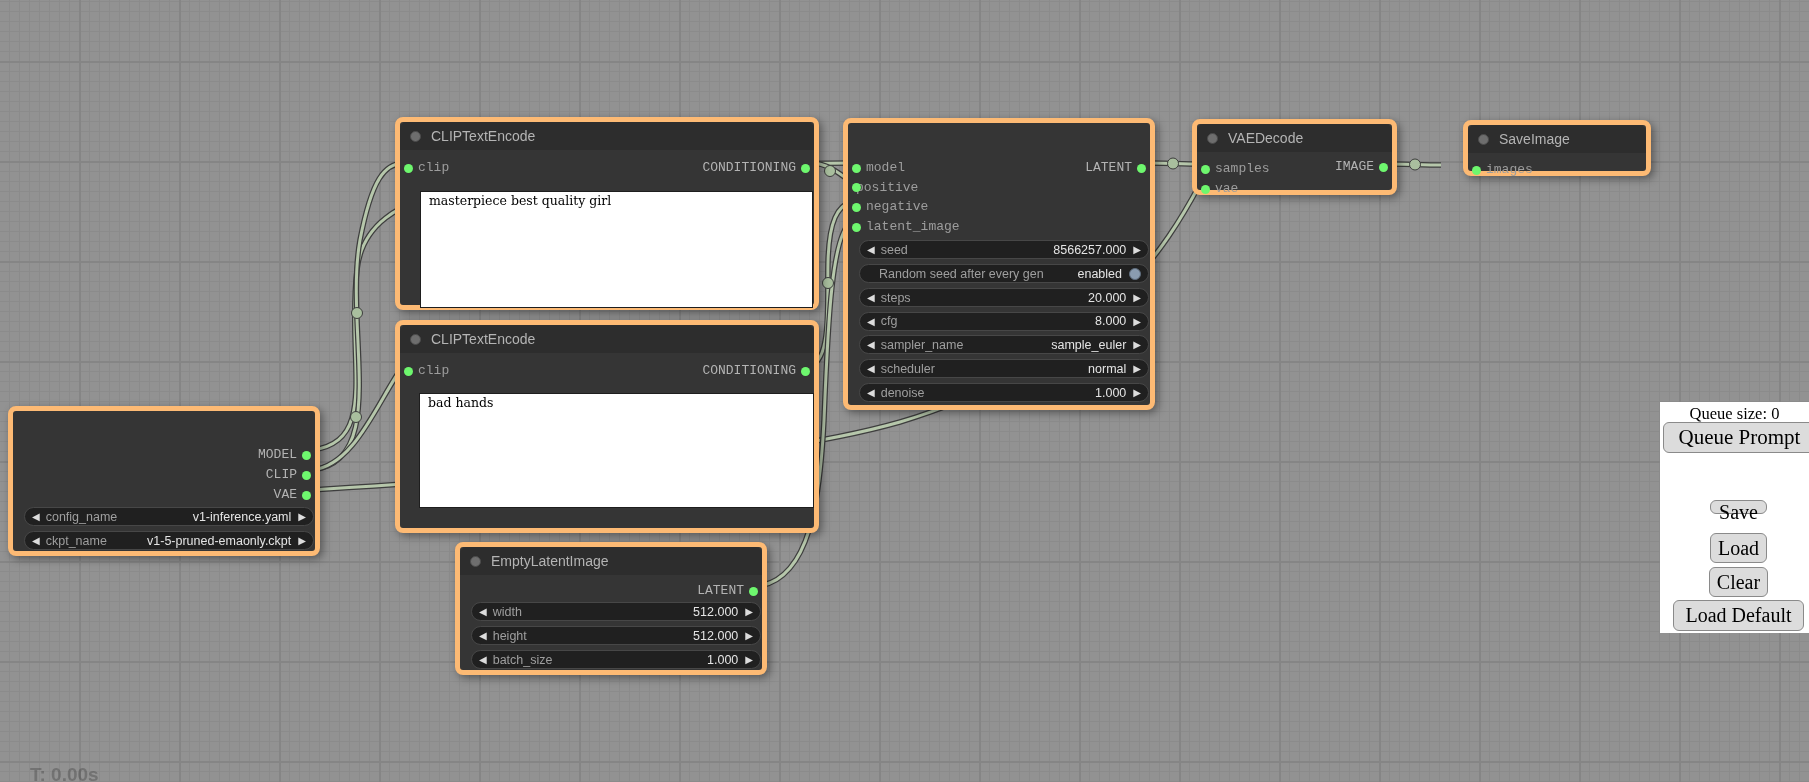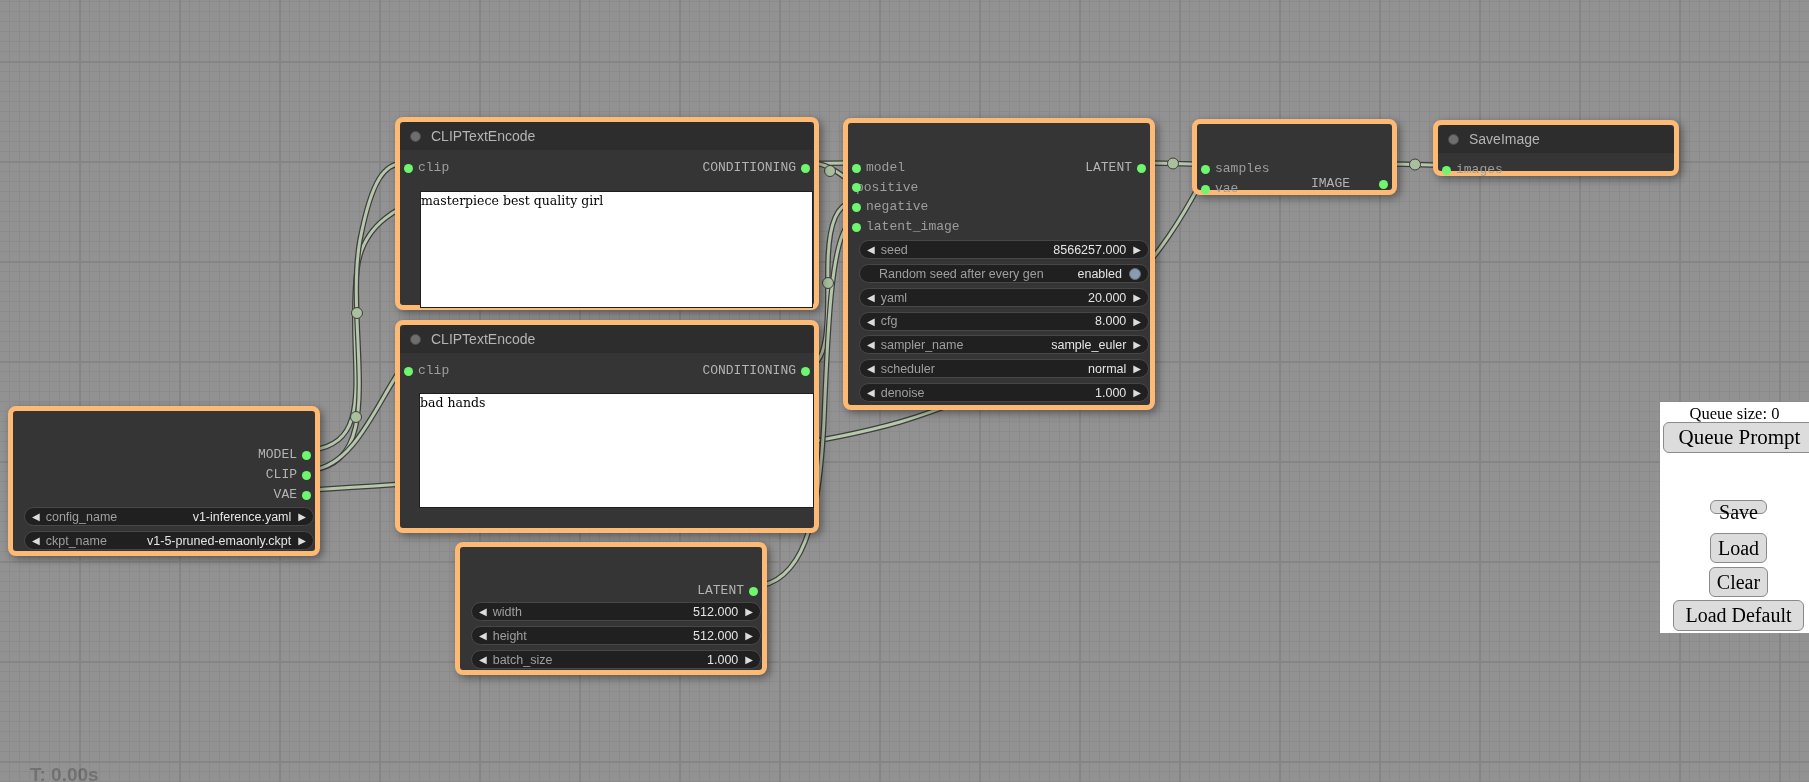--- a/index.html
+++ b/index.html
@@ -43,21 +43,21 @@
     font-size:12.5px;color:#9f9f9f;padding:0 7px;
   }
   .widget .arr{color:#dcdcdc;font-size:10px;line-height:17px;cursor:pointer;}
   .widget .wlabel{margin-left:6px;white-space:nowrap;}
   .widget .wvalue{margin-left:auto;margin-right:7px;color:#e4e4e4;white-space:nowrap;}
   .widget.toggle .wlabel{margin-left:12px;}
   .widget .tcircle{width:12px;height:12px;border-radius:50%;background:#8a9cb0;border:1px solid #5f6d7d;box-sizing:border-box;}
   .ptext{
     position:absolute;background:#ffffff;border:1px solid #1e1e1e;color:#000;
     font-family:"DejaVu Serif","Liberation Serif",serif;font-size:12.5px;
-    padding:1px 0;resize:none;box-sizing:border-box;outline:none;line-height:1.25;
+    padding:1px 8px;resize:none;box-sizing:border-box;outline:none;line-height:1.25;
   }
   .menu{
     position:absolute;left:1660px;top:402px;width:149px;height:231px;background:#ffffff;
     z-index:3;font-family:"Liberation Serif",serif;
   }
   .qsize{position:absolute;top:2px;left:0;right:0;text-align:center;font-size:16.5px;color:#000;white-space:nowrap;}
   .mbtn{
     position:absolute;background:#dcdcdc;border:1px solid #8a8a8a;border-radius:6px;
     font-family:"Liberation Serif",serif;color:#000;text-align:center;cursor:pointer;
     box-sizing:border-box;padding:0;
@@ -155,20 +155,24 @@
   <div class="slot in" style="top:36px;left:0;">
     <span class="dot"></span><span>clip</span>
   </div>
   <div class="slot out" style="top:36px;left:200px;right:0;">
     <span>CONDITIONING</span><span class="dot"></span>
   </div>
   <textarea class="ptext" style="left: 19px; top: 68px; width: 395px; height: 115px;">bad hands</textarea>
 </div>
 
 <div class="node" style="left:455px;top:542px;width:312px;height:133px;">
+  <div class="ntitle">
+    <span class="tdot"></span>
+    <span class="ttext">EmptyLatentImage</span>
+  </div>
   <div class="slot out" style="top:34px;left:0;right:0;">
     <span>LATENT</span><span class="dot"></span>
   </div>
   <div class="widget" style="left:11px;top:55px;width:290px;">
     <span class="arr">◀</span>
     <span class="wlabel">width</span>
     <span class="wvalue">512.000</span>
     <span class="arr">▶</span>
   </div>
   <div class="widget" style="left:11px;top:79px;width:290px;">
@@ -207,21 +211,21 @@
     <span class="wvalue">8566257.000</span>
     <span class="arr">▶</span>
   </div>
   <div class="widget toggle" style="left:11px;top:141px;width:290px;">
     <span class="wlabel">Random seed after every gen</span>
     <span class="wvalue">enabled</span>
     <span class="tcircle"></span>
   </div>
   <div class="widget" style="left:11px;top:165px;width:290px;">
     <span class="arr">◀</span>
-    <span class="wlabel">yaml</span>
+    <span class="wlabel">steps</span>
     <span class="wvalue">20.000</span>
     <span class="arr">▶</span>
   </div>
   <div class="widget" style="left:11px;top:188.5px;width:290px;">
     <span class="arr">◀</span>
     <span class="wlabel">cfg</span>
     <span class="wvalue">8.000</span>
     <span class="arr">▶</span>
   </div>
   <div class="widget" style="left:11px;top:212px;width:290px;">
@@ -238,32 +242,36 @@
   </div>
   <div class="widget" style="left:11px;top:260px;width:290px;">
     <span class="arr">◀</span>
     <span class="wlabel">denoise</span>
     <span class="wvalue">1.000</span>
     <span class="arr">▶</span>
   </div>
 </div>
 
 <div class="node" style="left:1192px;top:119px;width:205px;height:76px;">
+  <div class="ntitle">
+    <span class="tdot"></span>
+    <span class="ttext">VAEDecode</span>
+  </div>
   <div class="slot in" style="top:35px;left:0;">
     <span class="dot"></span><span>samples</span>
   </div>
   <div class="slot in" style="top:55px;left:0;">
     <span class="dot"></span><span>vae</span>
   </div>
-  <div class="slot out" style="top:50px;left:90px;right:0;text-align:center;">
+  <div class="slot out" style="top:33px;left:90px;right:0;">
     <span>IMAGE</span><span class="dot"></span>
   </div>
 </div>
 
-<div class="node" style="left:1433px;top:120px;width:246px;height:56px;">
+<div class="node" style="left:1463px;top:120px;width:188px;height:56px;">
   <div class="ntitle">
     <span class="tdot"></span>
     <span class="ttext">SaveImage</span>
   </div>
   <div class="slot in" style="top:35px;left:0;">
     <span class="dot"></span><span>images</span>
   </div>
 </div>
 
 <div class="menu">

